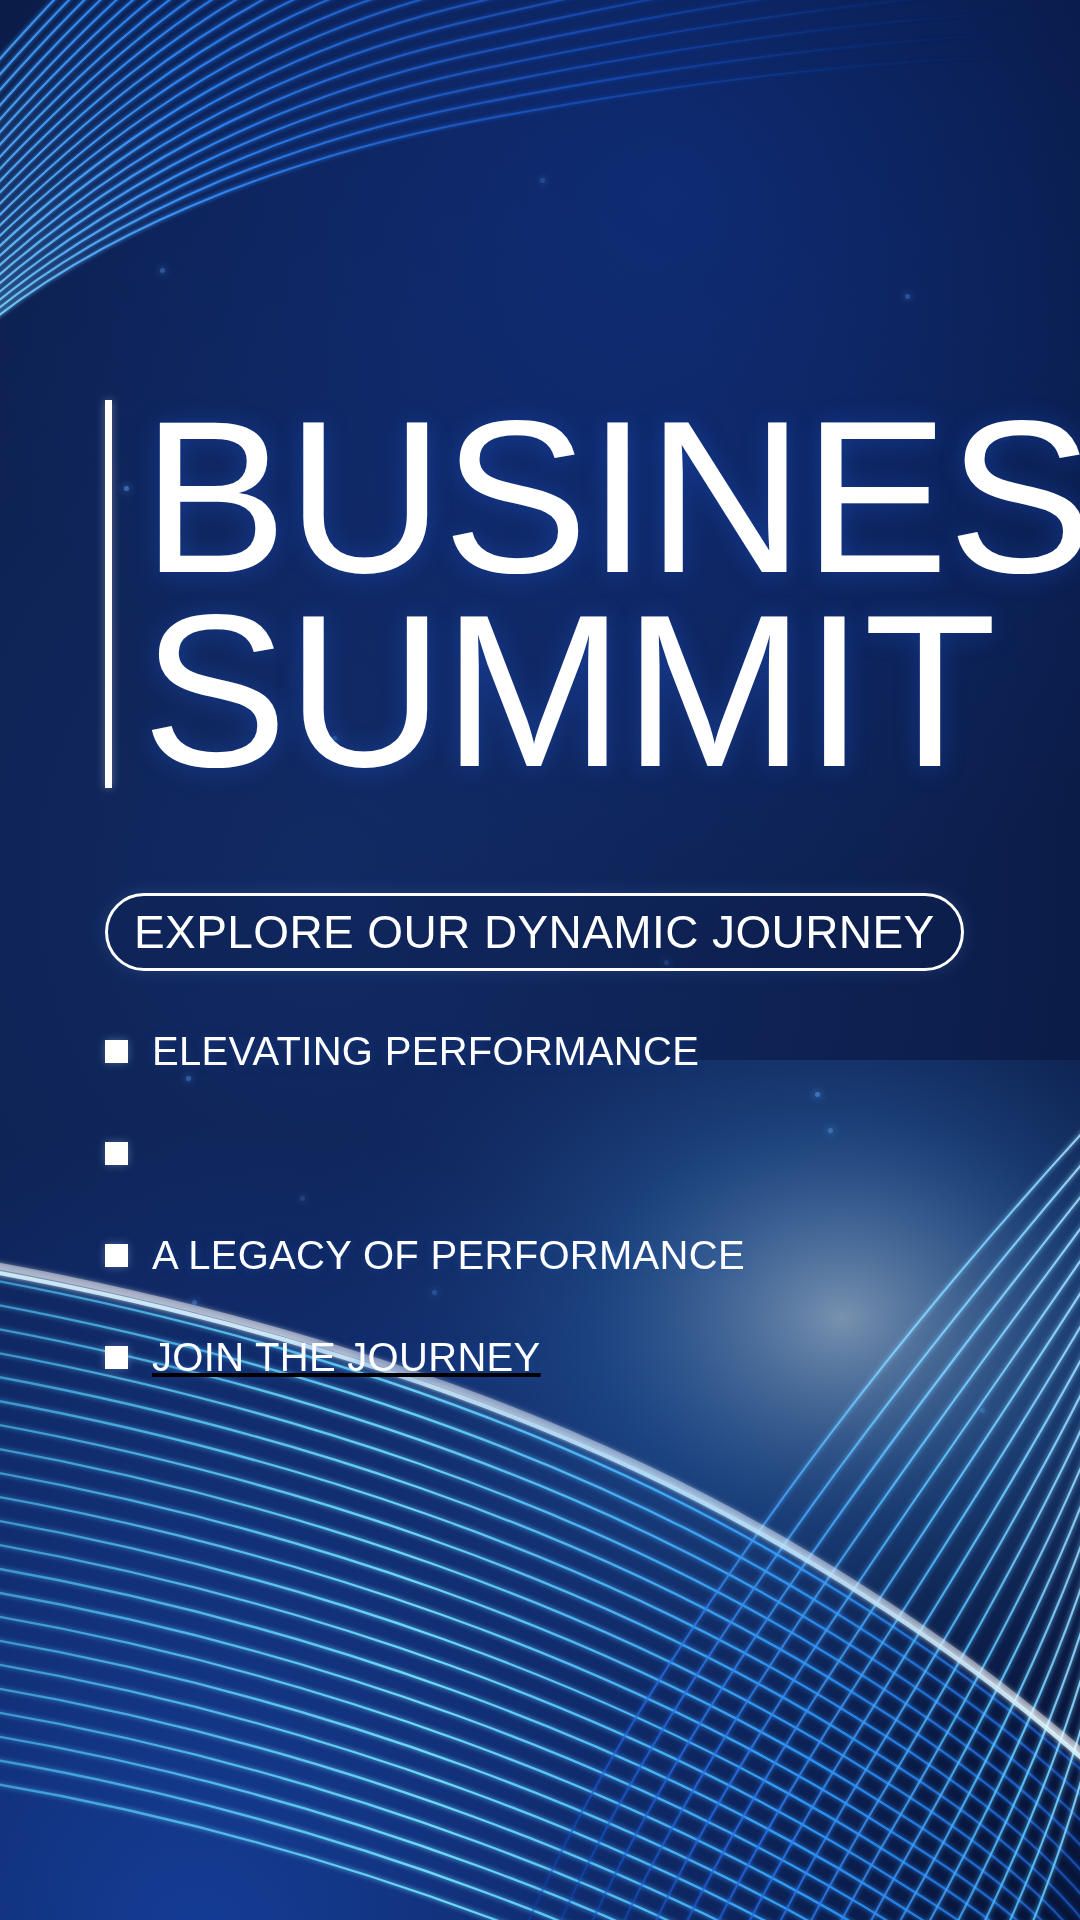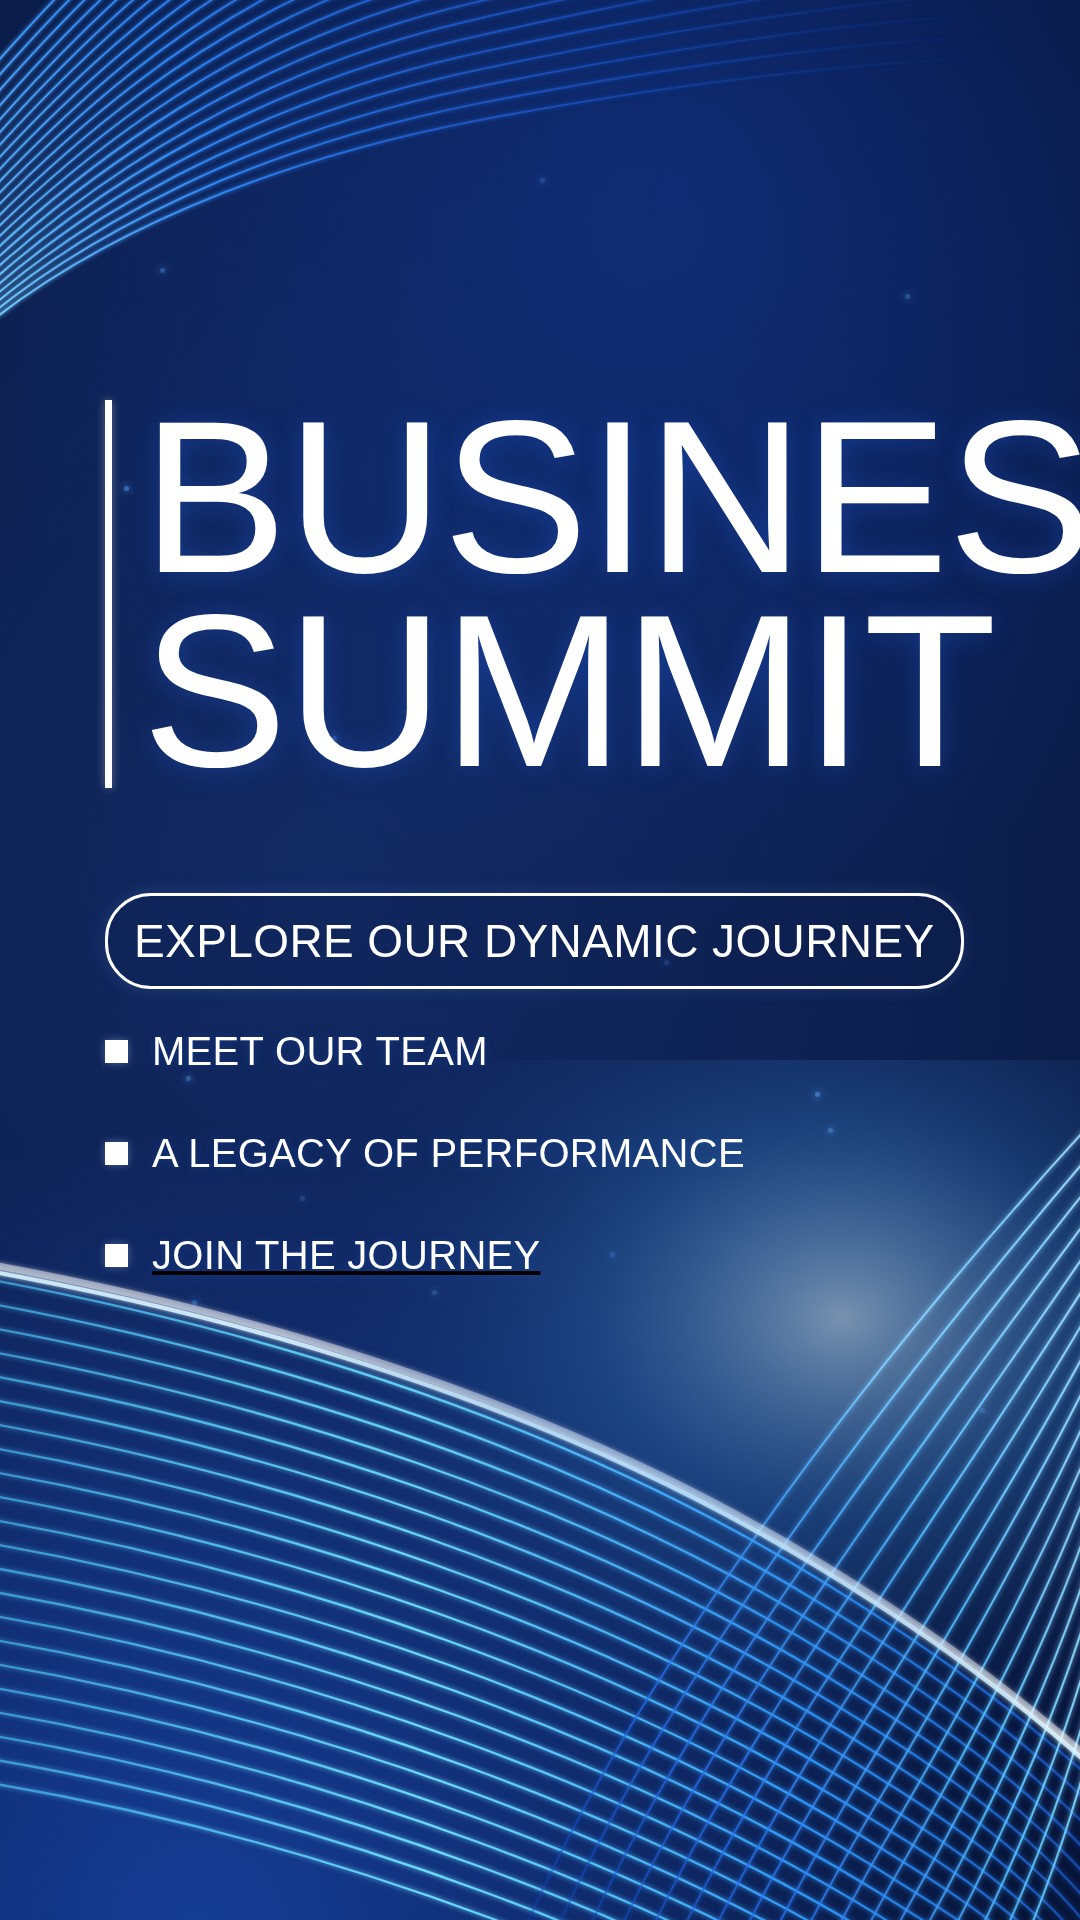--- a/index.html
+++ b/index.html
@@ -57,21 +57,21 @@
     font-size:218px;
     line-height:.89;
     font-weight:400;
     letter-spacing:-1px;
     white-space:nowrap;
     text-shadow:0 2px 26px rgba(40,110,255,.30);
   }
 
   .tagline{
     position:absolute; left:105px; top:893px;
-    height:96px; min-width:835px;
+    height:78px; min-width:835px;
     display:inline-flex; align-items:center; justify-content:center;
     padding:0 26px;
     border:3px solid #ffffff;
     border-radius:46px;
     color:#ffffff;
     font-size:46px;
     letter-spacing:.4px;
     white-space:nowrap;
     background:rgba(10,28,74,.18);
     box-shadow:0 0 18px rgba(120,180,255,.16);
@@ -263,21 +263,24 @@
         <span class="title-line">BUSINESS</span>
         <span class="title-line">SUMMIT</span>
       </span>
     </div>
 
     <div class="tagline">EXPLORE OUR DYNAMIC JOURNEY</div>
 
     <ul class="bullet-list">
       <li class="bullet-item">
         <span class="bullet-marker"></span>
-        <span class="bullet-text">MEET OUR TEAM</span>
+        <span class="bullet-text">ELEVATING PERFORMANCE</span>
+      </li>
+      <li class="bullet-item">
+        <span class="bullet-marker"></span>
       </li>
       <li class="bullet-item">
         <span class="bullet-marker"></span>
         <span class="bullet-text">A LEGACY OF PERFORMANCE</span>
       </li>
       <li class="bullet-item">
         <span class="bullet-marker"></span>
         <span class="bullet-text">JOIN THE JOURNEY</span>
       </li>
     </ul>

